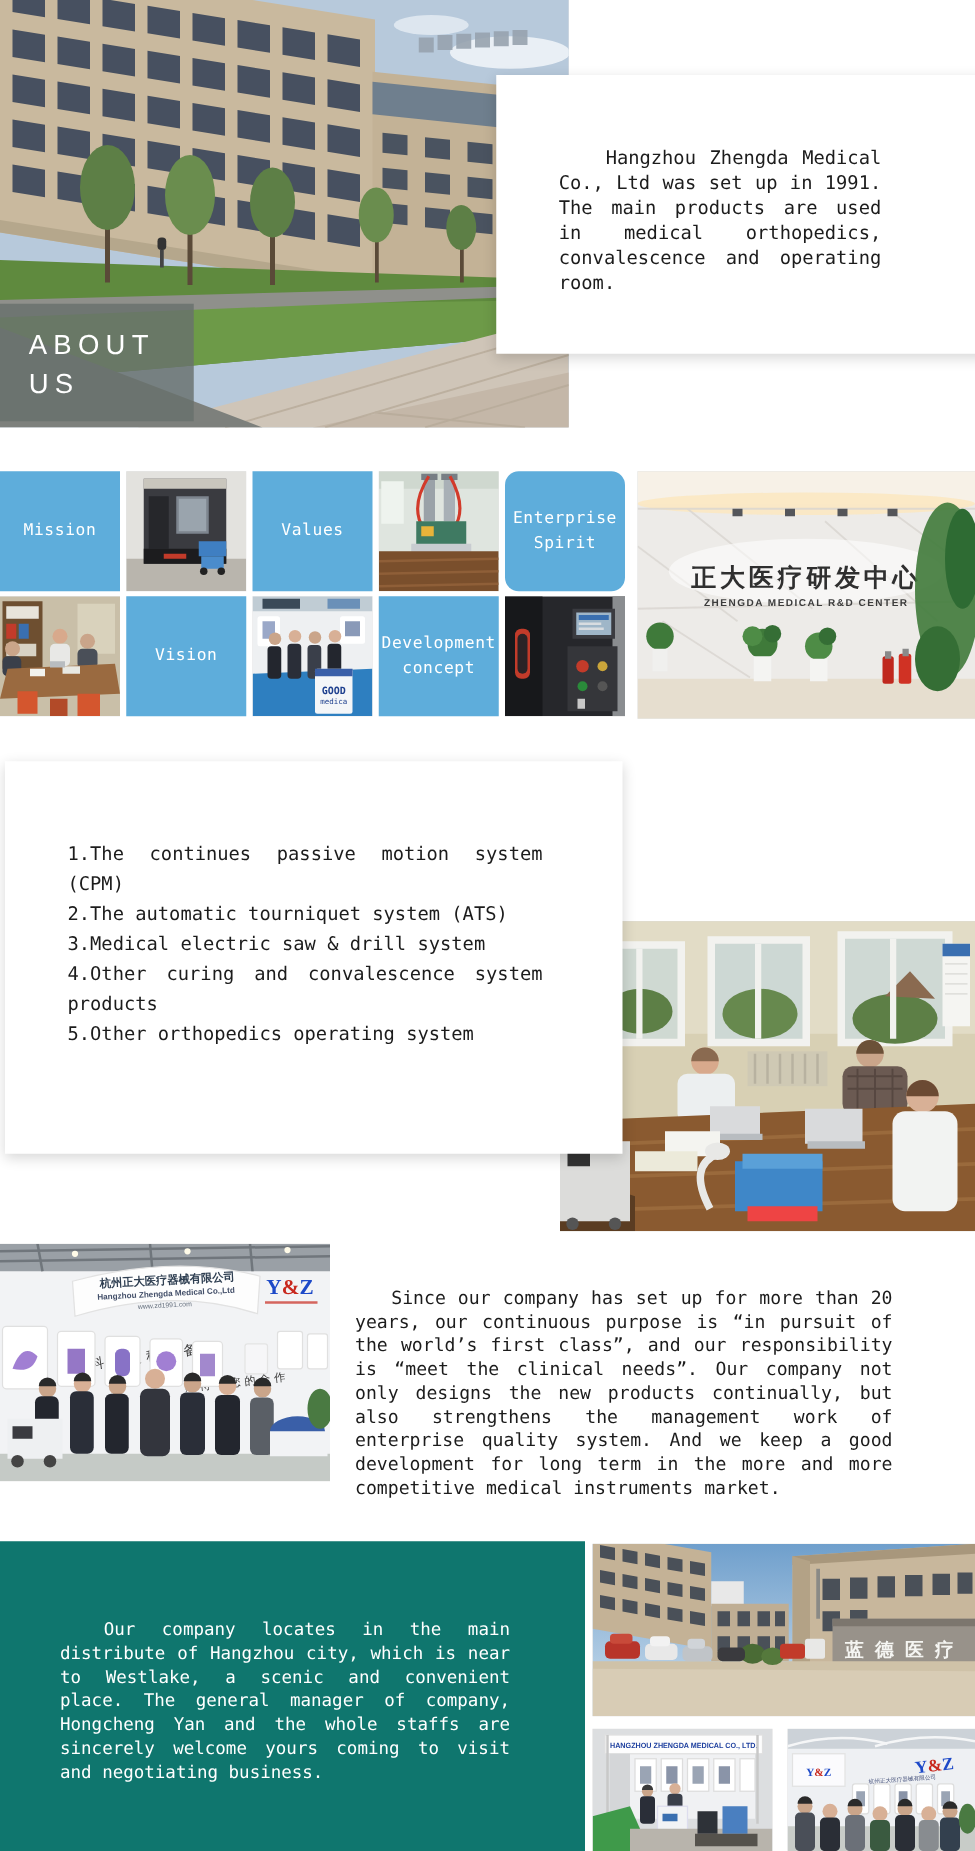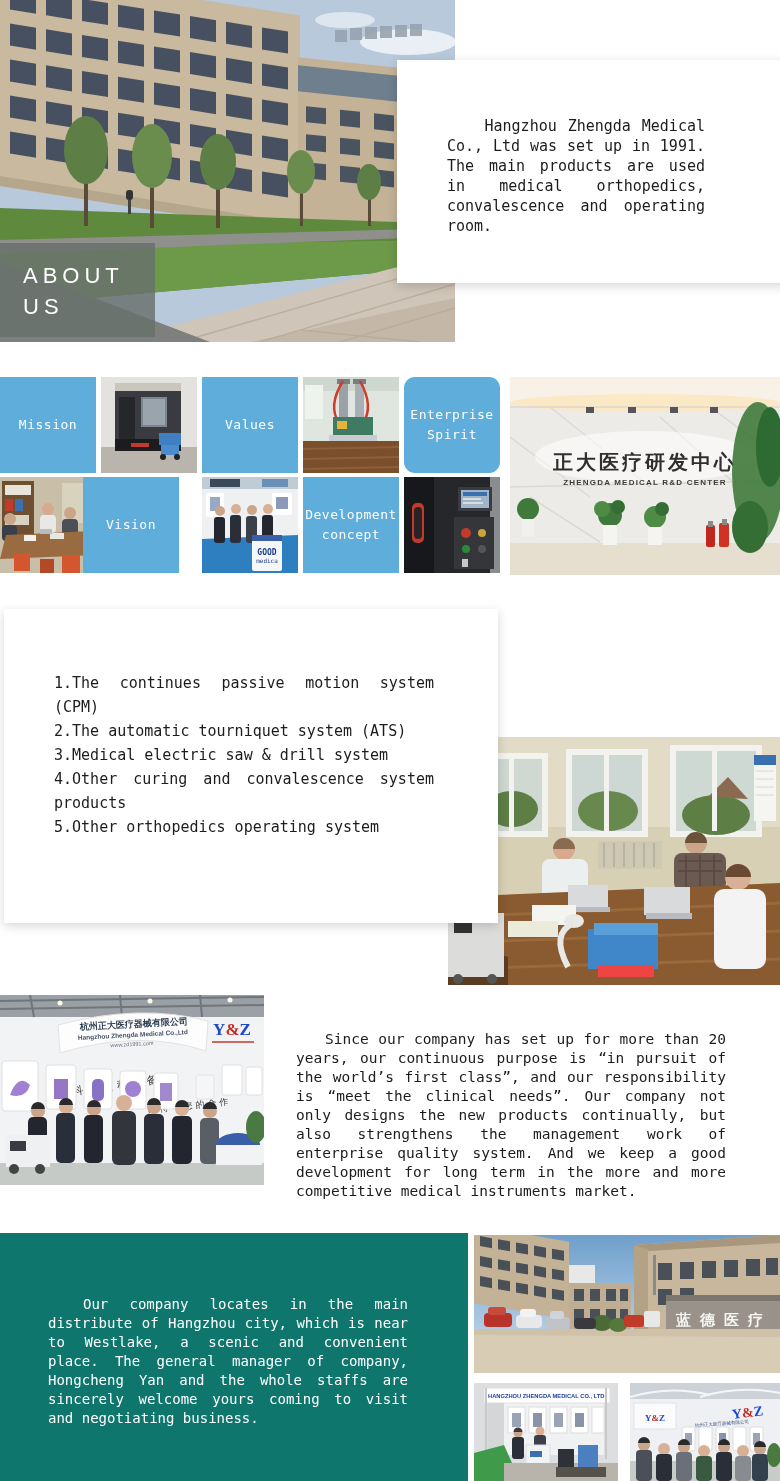--- a/index.html
+++ b/index.html
@@ -11,21 +11,21 @@
   .hero-card-text{padding:56px 50px 0 50px;font-size:15px;line-height:20px;text-align:justify;text-indent:2.5em;}
   .hero-card-text .inner{width:258px;}
   .about-overlay{position:absolute;left:0;top:243px;width:155px;height:94px;background:rgba(104,112,108,.82);
         color:#fff;font-family:"Liberation Sans",sans-serif;font-size:22px;letter-spacing:5px;line-height:31px;
         padding:17px 0 0 23px;box-sizing:border-box;}
   .tile{position:absolute;width:96px;height:96px;}
   .tile-blue{background:#5EADDB;color:#fff;display:flex;align-items:center;justify-content:center;
         text-align:center;font-size:13px;letter-spacing:.5px;line-height:20px;padding:0 2px;box-sizing:border-box;}
   .products-text{padding:62px 60px 0 50px;font-size:15px;line-height:24px;}
   .products-text .line{width:380px;text-align:justify;}
-  .history-text{position:absolute;left:296px;top:1030px;width:430px;font-size:14.5px;line-height:19px;
+  .history-text{position:absolute;left:284px;top:1030px;width:430px;font-size:14.5px;line-height:19px;
         text-align:justify;text-indent:2em;}
   .location-box{position:absolute;left:0;top:1233px;width:468px;height:248px;background:#0f766e;box-sizing:border-box;}
   .location-text{margin:62px 60px 0 48px;width:360px;color:#fff;font-size:14px;line-height:19px;
         text-align:justify;text-indent:2.5em;}
 </style>
 </head>
 <body>
 
 <div class="page">
 
@@ -191,21 +191,21 @@
       <polygon points="6,58 92,54 96,78 0,82" fill="#9a6a40"></polygon>
       <rect x="24" y="58" width="12" height="6" fill="#f2f2ee"></rect>
         <rect x="50" y="56" width="14" height="6" fill="#e8e8e2"></rect>
       <rect x="40" y="52" width="12" height="5" fill="#b8bcc0"></rect>
       <rect x="14" y="76" width="16" height="18" fill="#d4562e"></rect>
         <rect x="62" y="78" width="18" height="18" fill="#d4562e"></rect>
       <rect x="40" y="82" width="14" height="14" fill="#b24a28"></rect>
     </svg>
   </div>
 
-  <div class="tile tile-blue" style="left:83px;top:477px;">
+  <div class="tile tile-blue" style="left:101px;top:477px;">
     <span>Vision</span>
     </div>
 
   <div class="tile photo" style="left:202px;top:477px;">
     <svg viewBox="0 0 96 96" preserveAspectRatio="none">
       <rect width="96" height="96" fill="#eef0f2"></rect>
       <rect width="96" height="12" fill="#c0ccd4"></rect>
         <rect x="8" y="2" width="30" height="8" fill="#3a4a58"></rect>
         <rect x="60" y="2" width="26" height="8" fill="#6a90b8"></rect>
       <rect x="4" y="16" width="18" height="24" rx="2" fill="#fff"></rect>

